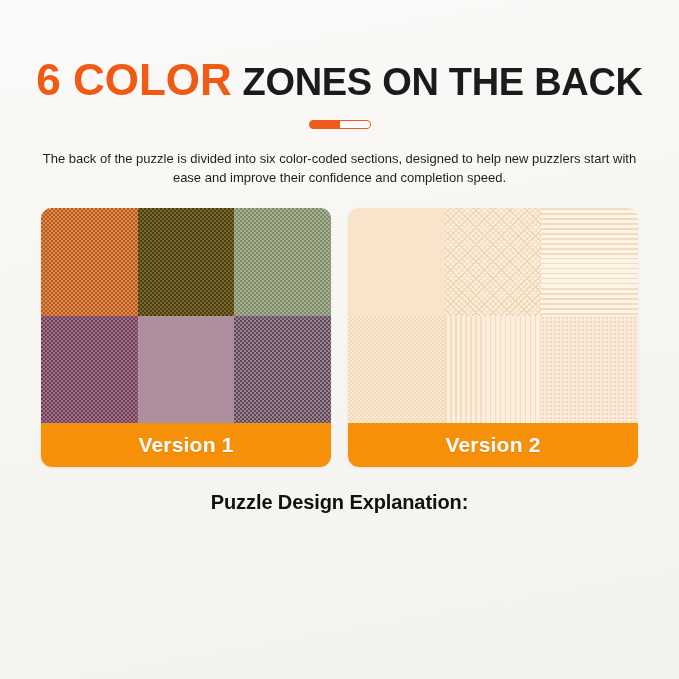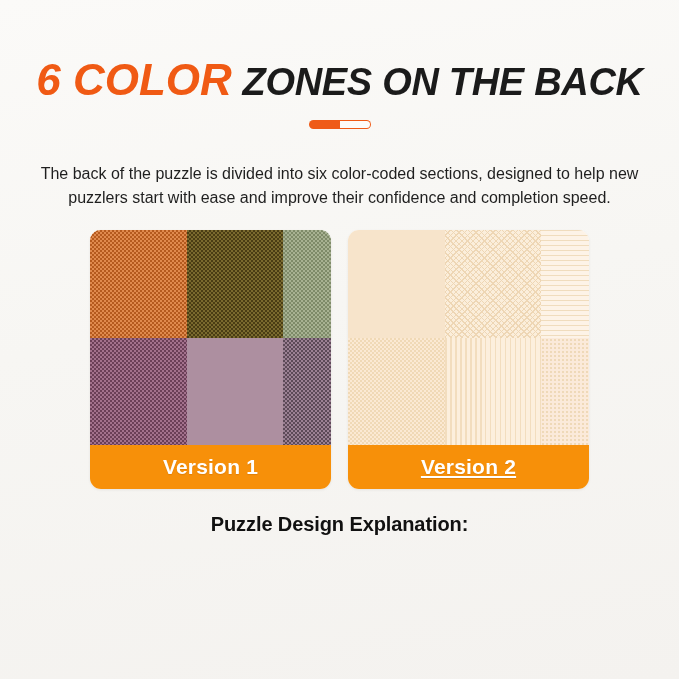--- a/index.html
+++ b/index.html
@@ -27,21 +27,20 @@
 
   
   .headline {
     margin-top: 58px;
     font-size: 40px;
     font-weight: 700;
     letter-spacing: -0.5px;
     line-height: 1;
     white-space: nowrap;
     text-align: center;
-    font-style: italic;
   }
   .headline .hl-accent {
     color: #f05a14;
     font-size: 44px;
     font-weight: 700;
     letter-spacing: 0px;
   }
   .headline .hl-rest {
     color: #1b1b1b;
     font-size: 38px;
@@ -67,37 +66,37 @@
     height: 9px;
     box-sizing: border-box;
     border: 1px solid #ef5b18;
     border-left: none;
     border-radius: 0 5px 5px 0;
     background: #fdfcfa;
   }
 
   
   .intro {
-    margin-top: 33px;
+    margin-top: 20px;
     width: 600px;
     text-align: center;
     color: #1f1f1f;
-    font-size: 16px;
+    font-size: 13px;
     line-height: 1.48;
     font-weight: 400;
   }
 
   
   .cards {
     margin-top: 21px;
     display: flex;
     gap: 17px;
   }
   .card {
-    width: 241px;
+    width: 290px;
     border-radius: 11px;
     overflow: hidden;
     box-shadow: 0 1px 3px rgba(0,0,0,0.07);
     background: #fff;
     display: flex;
     flex-direction: column;
   }
   .zone-grid {
     width: 290px;
     height: 215px;
@@ -204,21 +203,21 @@
         <div class="zone">
             <div class="tex" id="v2z3" style="background-color: rgb(251, 233, 211); background-image: linear-gradient(45deg, rgb(240, 217, 182) 25%, transparent 25%, transparent 75%, rgb(240, 217, 182) 75%), linear-gradient(45deg, rgb(240, 217, 182) 25%, transparent 25%, transparent 75%, rgb(240, 217, 182) 75%); background-size: 4px 4px; background-position: 0px 0px, 2px 2px;"></div>
           </div>
         <div class="zone">
             <div class="tex" id="v2z4" style="background-color: rgb(252, 239, 221); background-image: repeating-linear-gradient(90deg, rgb(242, 221, 190) 0px, rgb(242, 221, 190) 1.5px, transparent 1.5px, transparent 5px);"></div>
           </div>
         <div class="zone">
             <div class="tex" id="v2z5" style="background-color: rgb(251, 234, 218); background-image: radial-gradient(rgb(239, 217, 184) 1px, transparent 1.2px); background-size: 4px 4px;"></div>
           </div>
       </div>
-      <div class="card-banner" style="background: linear-gradient(rgb(247, 144, 9) 0%, rgb(247, 144, 9) 100%); text-decoration: underline;">Version 2</div>
+      <div class="card-banner" style="background: linear-gradient(rgb(247, 144, 9) 0%, rgb(247, 144, 9) 100%);">Version 2</div>
     </div>
 
   </div>
 
   <div class="footer">
     <div class="footer-title">Puzzle Design Explanation:</div>
   </div>
 
 </div>
 

